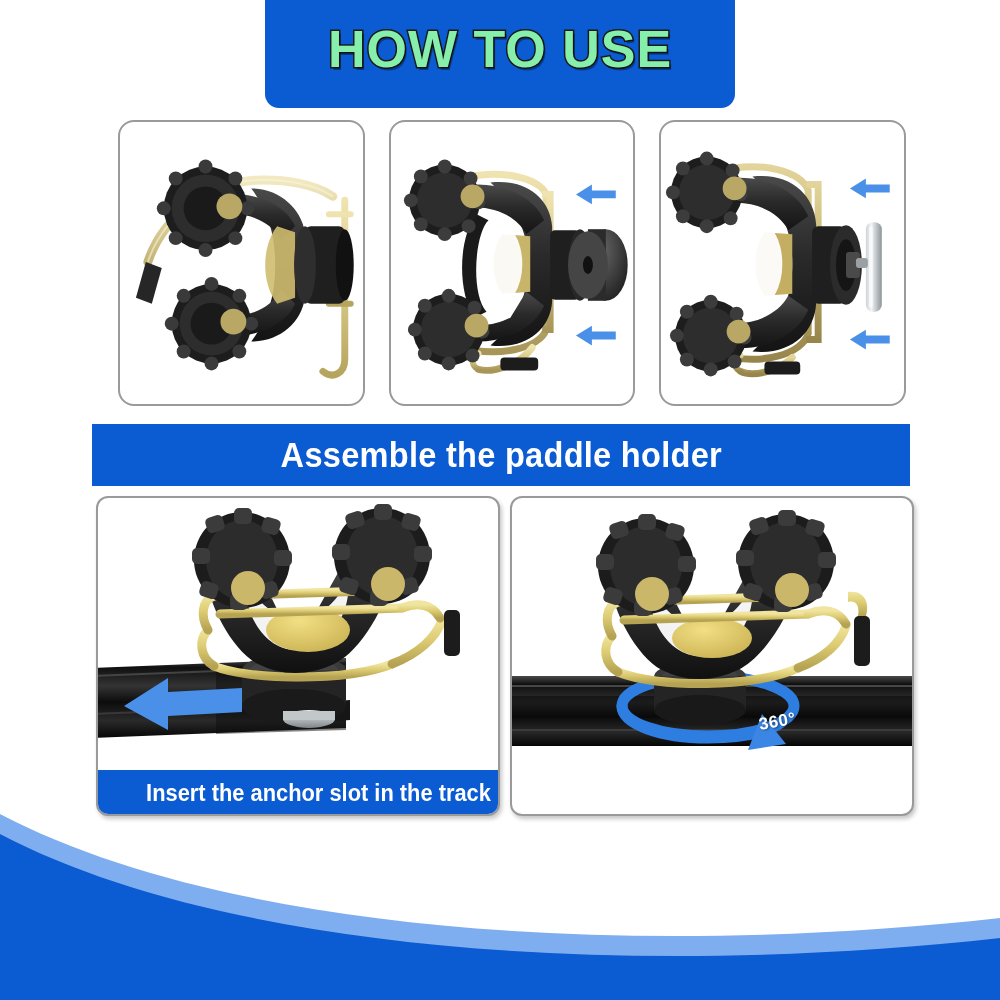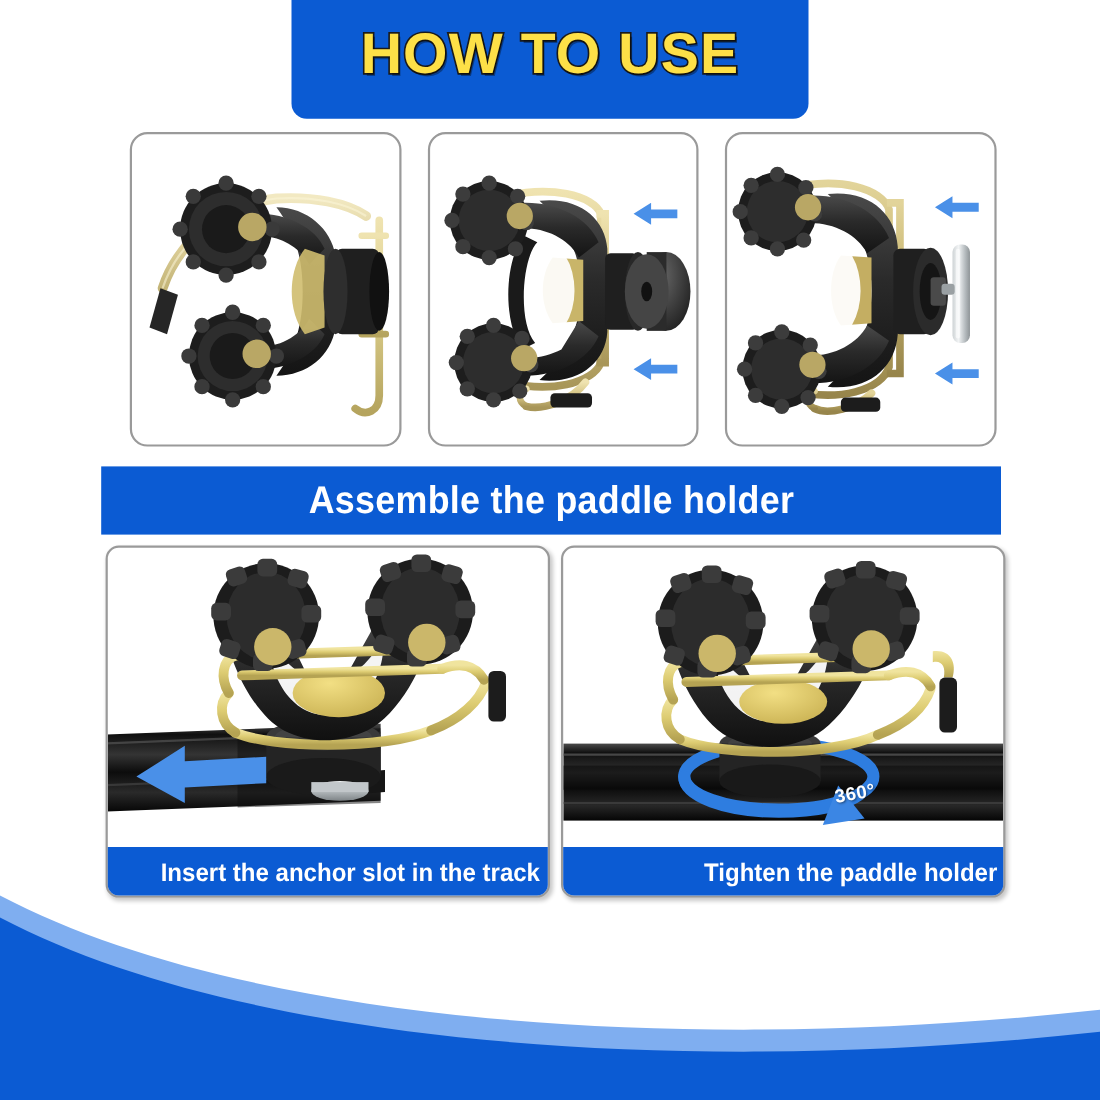--- a/index.html
+++ b/index.html
@@ -12,21 +12,21 @@
   #page { position: relative; width: 1000px; height: 1000px; background: #fff; }
 
   
   .header-banner {
     position: absolute; left: 265px; top: -10px; width: 470px; height: 118px;
     background: #0B5BD3;
     border-radius: 0 0 14px 14px;
     display: flex; align-items: center; justify-content: center;
   }
   .header-title {
-    font-size: 52px; font-weight: bold; color: #fde047;
+    font-size: 52px; font-weight: bold; color: #86efac;
     letter-spacing: 1px;
     -webkit-text-stroke: 3px #1a1a1a;
     paint-order: stroke fill;
     text-shadow: 2px 3px 0 rgba(0,0,0,.35);
   }
 
   
   .top-row {
     position: absolute; left: 118px; top: 120px;
     width: 788px; height: 286px;
@@ -559,23 +559,20 @@
             </g>
             <circle cx="282" cy="92" r="17" fill="#cbb76a"></circle>
           </g>
 
           <path d="M338 94 C 354 92, 360 104, 356 118 L348 118 C 350 108, 346 102, 338 104 Z" fill="url(#goldR)"></path>
           <rect x="344" y="118" width="16" height="50" rx="5" fill="#1c1c1c"></rect>
 
           <text x="250" y="232" class="rot-label" fill="#ffffff" font-size="22" font-weight="bold" font-family="Liberation Sans, sans-serif" transform="rotate(-10 250 232)">360°</text>
         </svg>
       </div>
-      <div class="caption-bar">
-        <div class="caption-text">Tighten the paddle holder</div>
-      </div>
     </div>
   </div>
 
   <svg class="wave" viewBox="0 0 1000 200" preserveAspectRatio="none">
     <path d="M0 14 C 220 130, 620 160, 1000 118 L1000 200 L0 200 Z" fill="#7FAEF0"></path>
     <path d="M0 34 C 220 150, 620 180, 1000 138 L1000 200 L0 200 Z" fill="#0B5BD3"></path>
   </svg>
 
 </div>
 

